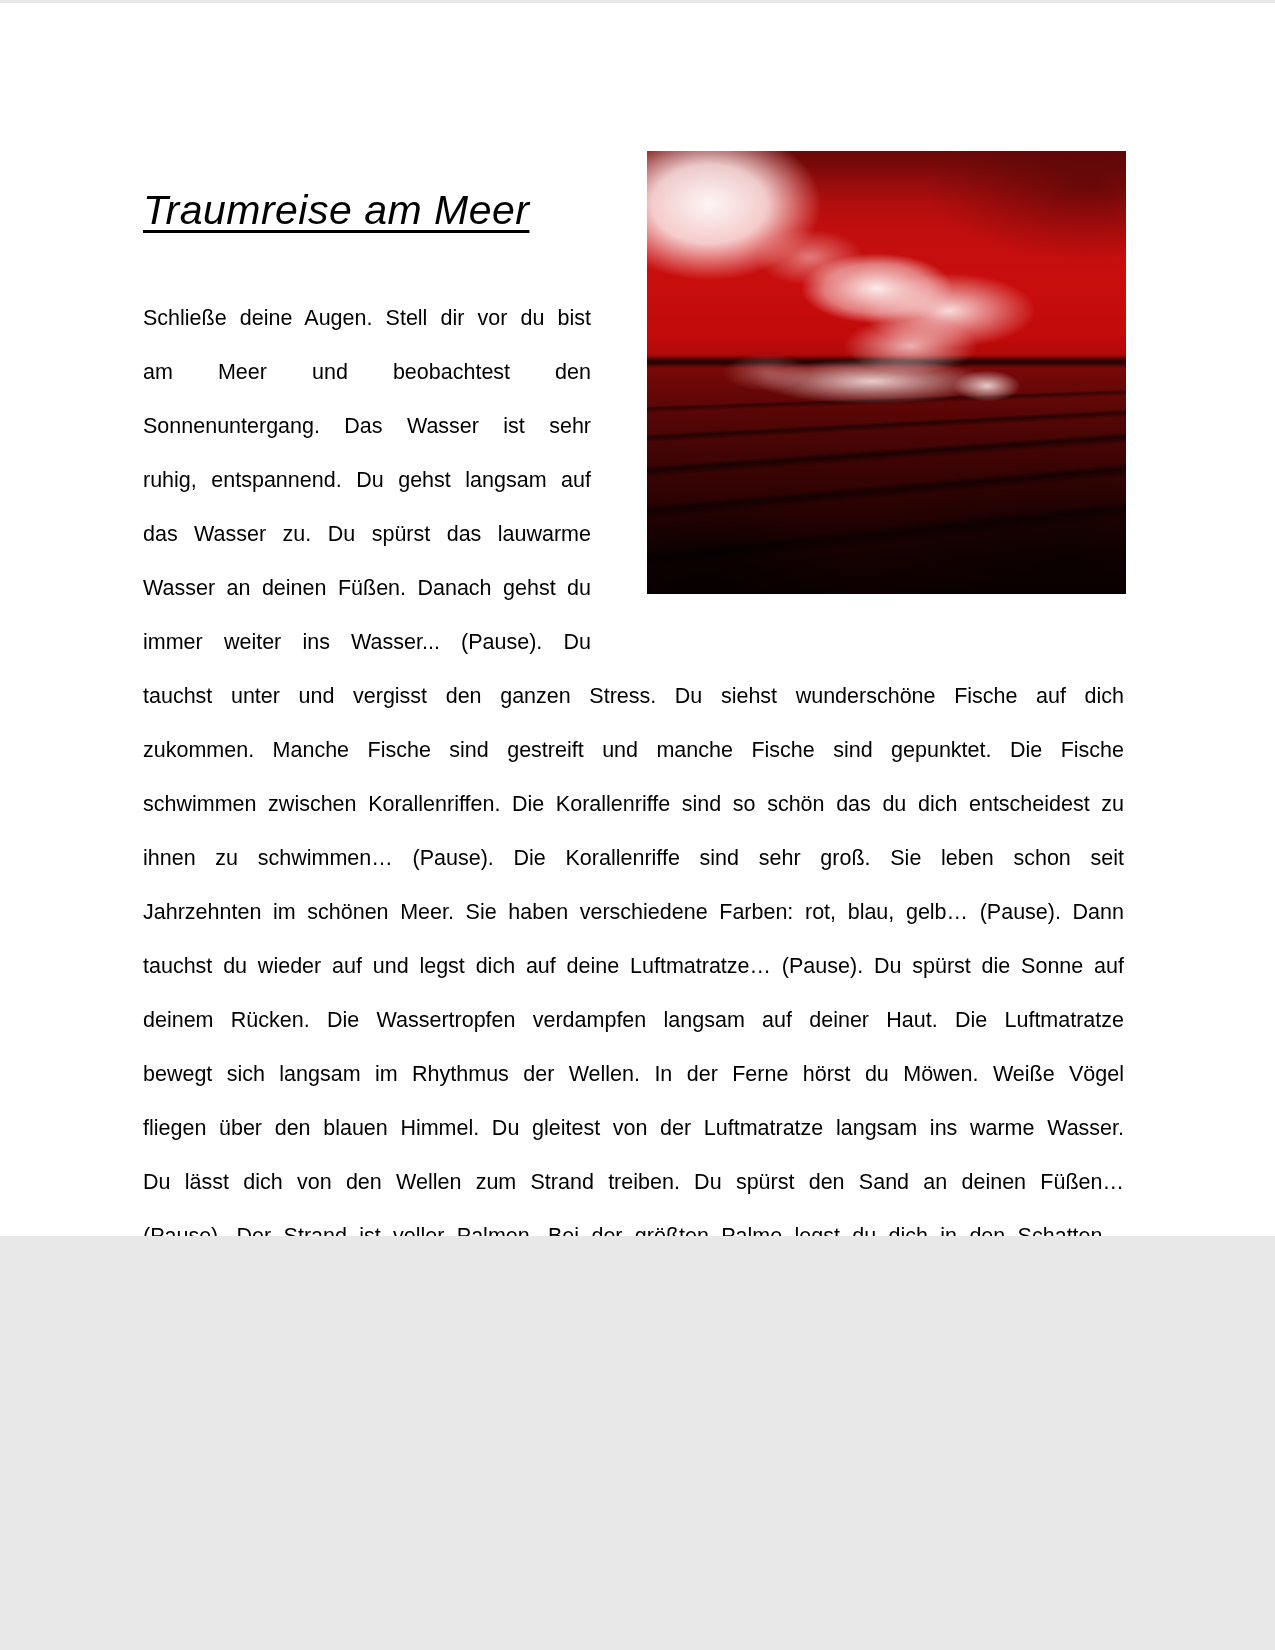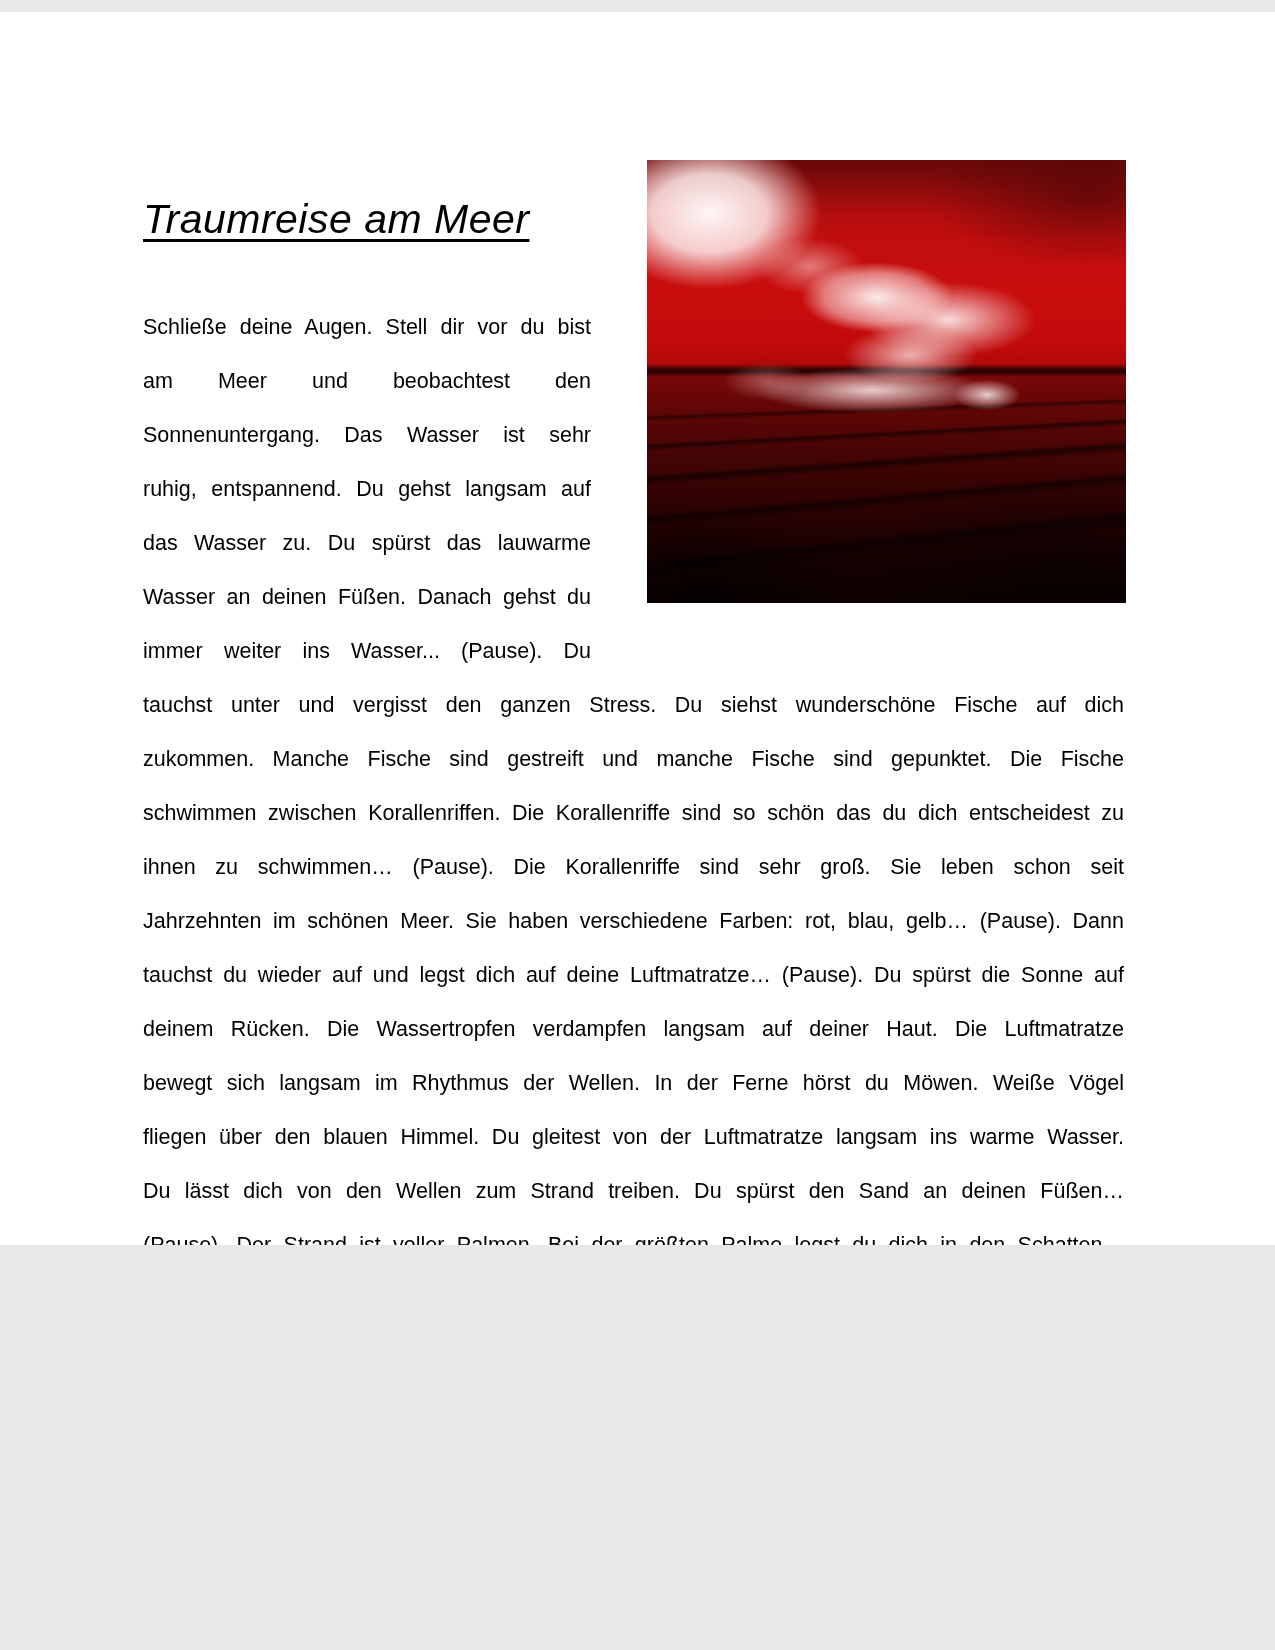--- a/index.html
+++ b/index.html
@@ -1,19 +1,19 @@
 <!DOCTYPE html>
 <html lang="de"><head>
 <meta charset="utf-8">
 <style>
   html,body{margin:0;padding:0;background:#e8e8e8;}
   .page{
     position:relative;
     width:1275px;height:1233px;
-    margin:12px auto;
+    margin:3px auto;
     background:#ffffff;
     font-family:"Liberation Sans","DejaVu Sans",sans-serif;
     color:#000000;
     overflow:hidden;
   }
   .doc-title{
     position:absolute;
     left:143px;top:184px;
     font-size:41px;
     font-style:italic;

